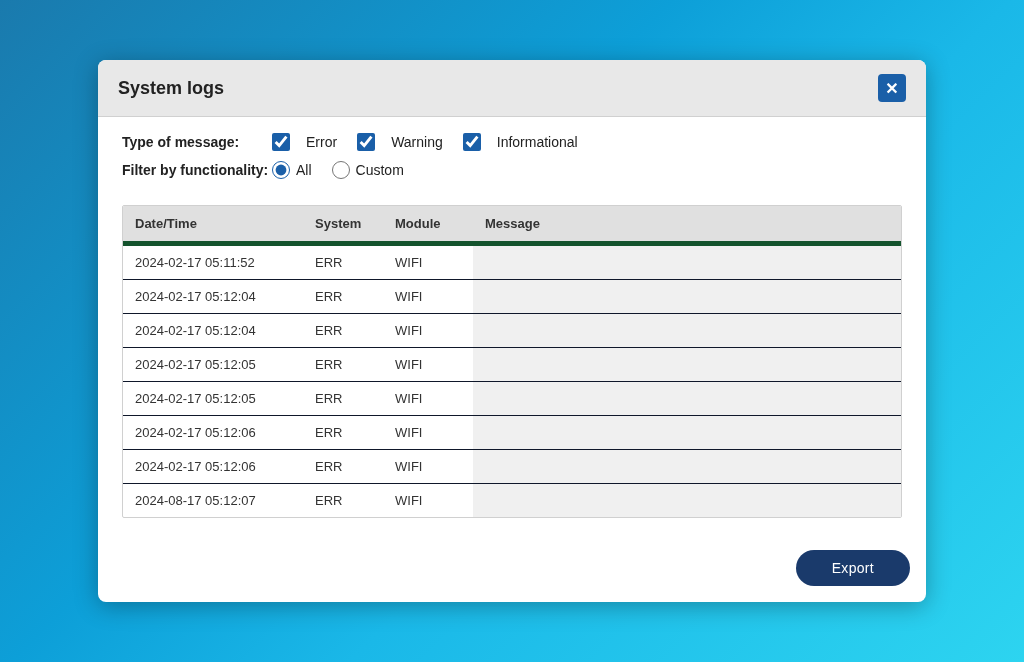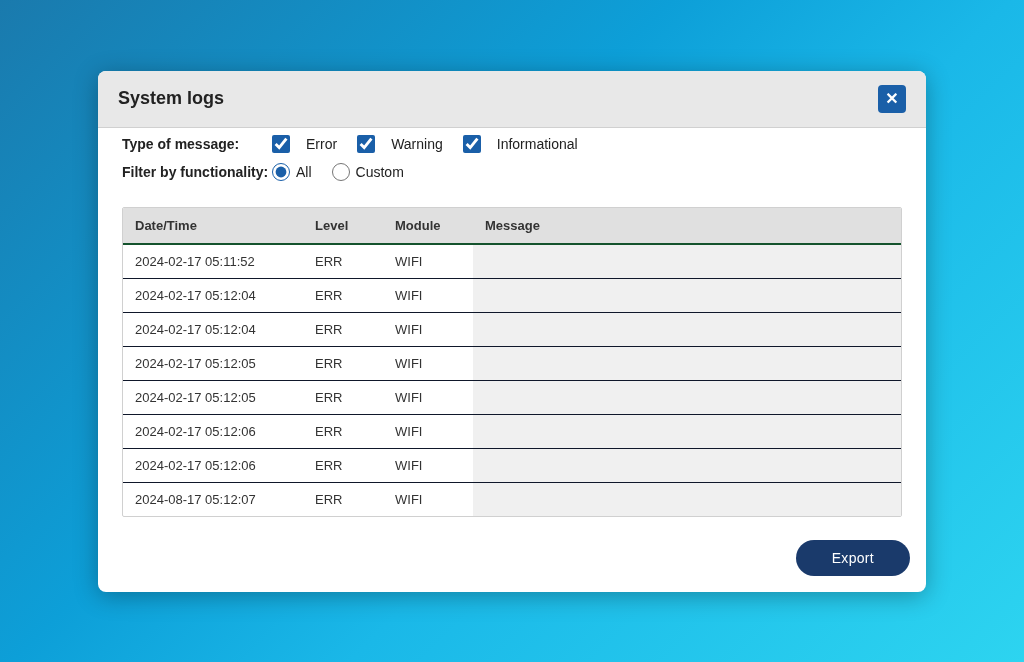--- a/index.html
+++ b/index.html
@@ -48,21 +48,21 @@
       cursor: pointer;
       display: flex;
       align-items: center;
       justify-content: center;
       color: white;
       font-size: 16px;
       font-weight: bold;
     }
 
     .dialog-body {
-      padding: 7px 24px;
+      padding: 16px 24px;
       flex: 1;
       display: flex;
       flex-direction: column;
     }
 
     .filters {
       margin-bottom: 16px;
     }
 
     .filter-row {
@@ -147,21 +147,21 @@
 
     .log-table thead tr {
       background: #e0e0e0;
     }
 
     .log-table th {
       padding: 10px 12px;
       text-align: left;
       font-weight: 600;
       color: #333;
-      border-bottom: 2px solid #14532d;
+      border-bottom: 5px solid #14532d;
     }
 
     .log-table td {
       padding: 9px 12px;
       color: #333;
       border-bottom: 1px solid #0f172a;
     }
 
     .log-table tbody tr:last-child td {
       border-bottom: none;
@@ -241,21 +241,21 @@
         </div>
       </div>
 
     </div>
 
     <div class="table-container">
       <table class="log-table">
         <thead>
           <tr>
             <th class="col-datetime">Date/Time</th>
-            <th class="col-level">Level</th>
+            <th class="col-level">System</th>
             <th class="col-module">Module</th>
             <th>Message</th>
           </tr>
         </thead>
         <tbody id="log-tbody">
         <tr>
               <td>2024-02-17 05:11:52</td>
               <td>ERR</td>
               <td>WIFI</td>
               <td class="message-cell"></td>

